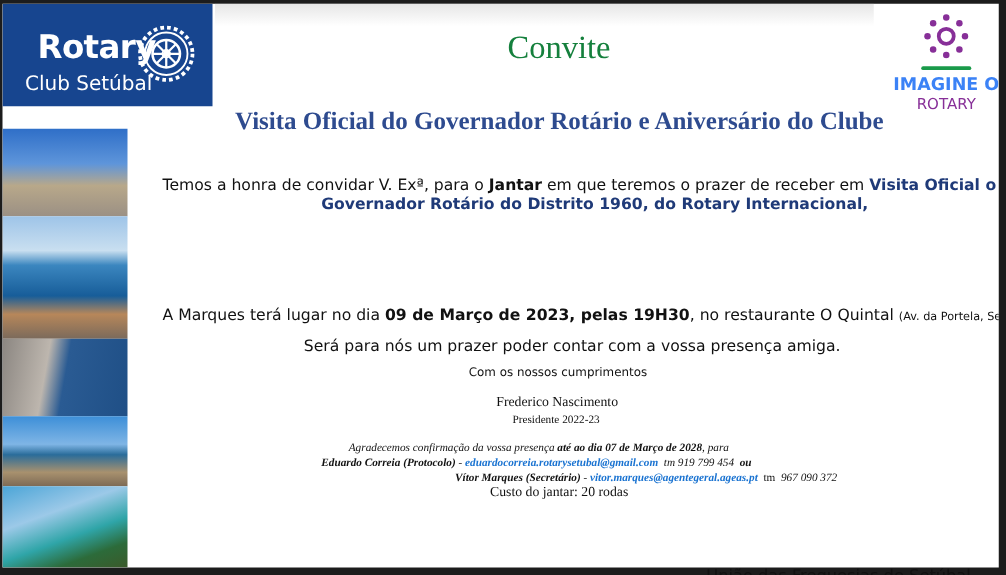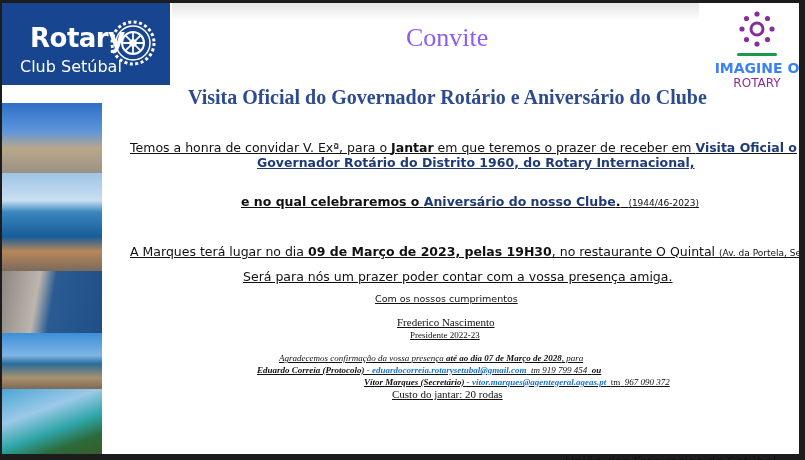--- a/index.html
+++ b/index.html
@@ -8,30 +8,30 @@
   .page-topshade { position:absolute; left:170px; top:0; right:100px; height:18px; background:linear-gradient(#e6e6e6, #ffffff); }
   .logo { position:absolute; left:0; top:0; width:168px; height:82px; background:#17458f; color:#fff; }
   .logo .rotary { position:absolute; left:28px; top:20px; font:bold 26px "DejaVu Sans", sans-serif; letter-spacing:-0.5px; }
   .logo .club { position:absolute; left:18px; top:54px; font:16px "DejaVu Sans", sans-serif; }
   .logo .wheel { position:absolute; left:107px; top:16px; width:48px; height:48px; }
   .imagine { position:absolute; left:712px; top:8px; width:86px; height:96px; text-align:center; }
   .imagine svg { display:block; margin:0 auto; }
   .imagine .bar { width:40px; height:3px; background:#1a9a4a; margin:6px auto 4px; border-radius:2px; }
   .imagine .l1 { color:#3b82f6; font:bold 14px "DejaVu Sans", sans-serif; letter-spacing:0; white-space:nowrap; }
   .imagine .l2 { color:#872f98; font:12px "DejaVu Sans", sans-serif; }
-  .title { position:absolute; left:404px; top:20px; font:26px "Liberation Serif", serif; color:#8b5cf6; }
+  .title { position:absolute; left:404px; top:20px; font:26px "Liberation Serif", serif; color:#15803d; }
   .subtitle { position:absolute; left:186px; top:83px; font:bold 20px "Liberation Serif", serif; color:#2e4b8f; white-space:nowrap; }
   .photos { position:absolute; left:0; top:100px; width:100px; height:351px; }
   .photo { width:100px; display:block; }
   .p1 { height:70px; background:linear-gradient(#2f6fc8 0%, #5e95da 40%, #b8a88a 65%, #9b9084 100%); }
   .p2 { height:98px; background:linear-gradient(#9ec4e8 0%, #c9dff0 28%, #3b86bf 40%, #175d99 65%, #b7875a 80%, #7b6a5b 100%); }
   .p3 { height:62px; background:linear-gradient(100deg, #8b8681 0%, #bdb6ae 35%, #2a5b93 50%, #1f4f86 100%); }
   .p4 { height:56px; background:linear-gradient(#3d8fd8 0%, #7fb5e5 40%, #2a6c9a 55%, #a8916e 80%, #7d6a55 100%); }
   .p5 { height:65px; background:linear-gradient(160deg, #4ba5d7 0%, #9cc9e8 35%, #2fa5a8 60%, #2c6b3a 80%, #3b5a2a 100%); }
-  .body-text { position:absolute; font-family:"DejaVu Sans", sans-serif; font-size:12.5px; color:#111; white-space:nowrap;text-decoration:underline; }
+  .body-text { position:absolute; font-family:"DejaVu Sans", sans-serif; font-size:12.5px; color:#111; white-space:nowrap; }
   .blue { color:#1f3a78; font-weight:bold; }
   .b { font-weight:bold; }
   .small { font-size:9px; }
   .serif { font-family:"Liberation Serif", serif; }
   .italic { font-style:italic; }
   .link { color:#1a73d1; font-weight:bold; font-style:italic; }
   .footer-cut { position:absolute; left:565px; top:454px; font:13px "DejaVu Sans", sans-serif; color:#111; white-space:nowrap; }
 </style>
 </head>
 <body>
@@ -81,23 +81,20 @@
     <div class="photo p2"></div>
     <div class="photo p3"></div>
     <div class="photo p4"></div>
     <div class="photo p5"></div>
   </div>
 
   <div class="body-text" style="left:128px;top:137px;">
     <span>Temos a honra de convidar V. Exª, para o </span><span class="b">Jantar</span><span> em que teremos o prazer de receber em </span><span class="blue">Visita Oficial o</span>
   </div>
   <div class="body-text blue" style="left:255px;top:152px;">Governador Rotário do Distrito 1960, do Rotary Internacional,</div>
-  <div class="body-text" style="left:239px;top:191px;">
-    <span class="b">e no qual celebraremos o </span><span class="blue">Aniversário do nosso Clube</span><span class="b">.</span>&nbsp;&nbsp;<span class="small">(1944/46-2023)</span>
-  </div>
 
   <div class="body-text" style="left:128px;top:241px;">
     <span>A Marques terá lugar no dia </span><span class="b">09 de Março de 2023, pelas 19H30</span><span>, no restaurante O Quintal </span><span class="small">(Av. da Portela, Setúbal).</span>
   </div>
   <div class="body-text" style="left:241px;top:266px;">Será para nós um prazer poder contar com a vossa presença amiga.</div>
   <div class="body-text" style="left:373px;top:290px;font-size:9.5px;">Com os nossos cumprimentos</div>
 
   <div class="body-text serif" style="left:395px;top:313px;font-size:11px;">Frederico Nascimento</div>
   <div class="body-text serif" style="left:408px;top:327px;font-size:9px;">Presidente 2022-23</div>
 

